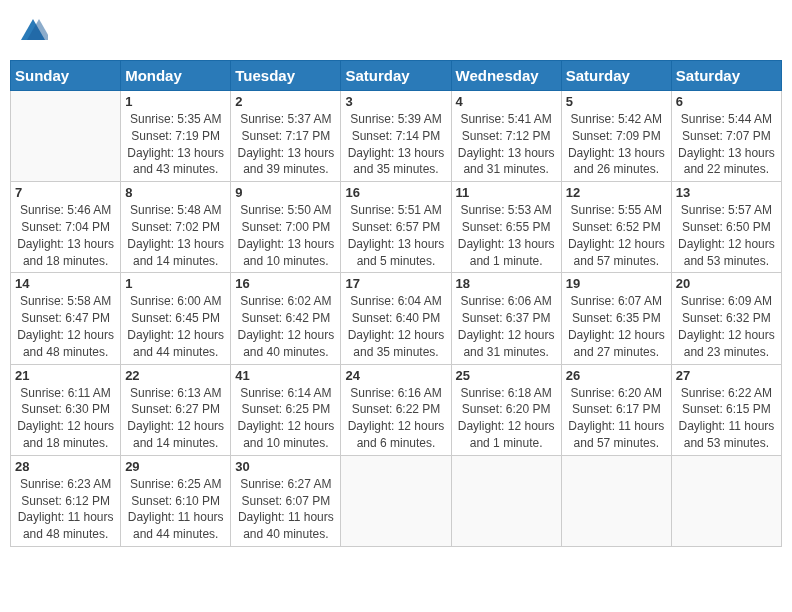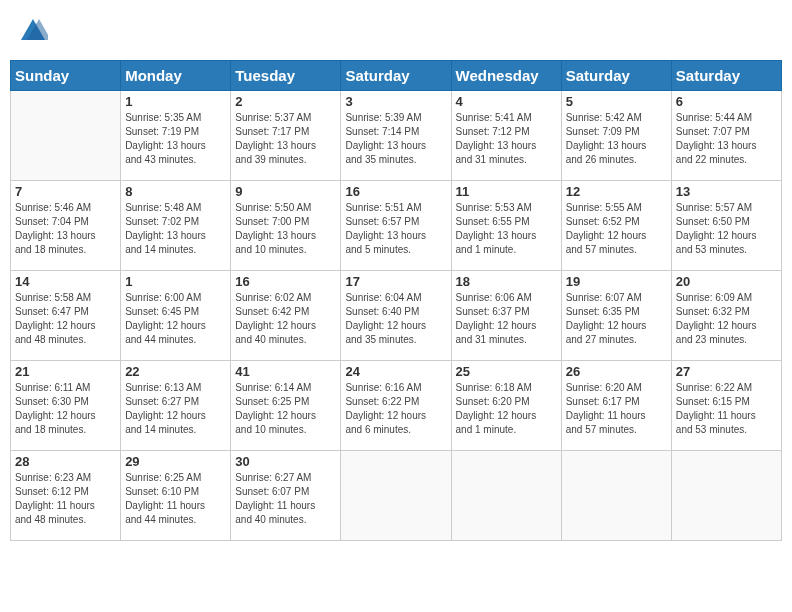--- a/index.html
+++ b/index.html
@@ -68,23 +68,24 @@
       height: 90px;
     }
     .day-number {
       font-size: 13px;
       font-weight: bold;
       color: #333;
       display: block;
       margin-bottom: 2px;
     }
     .day-info {
-      font-size: 10px;
+      font-size: 12px;
       color: #444;
       line-height: 1.4;
+      text-align: center;
     }
     .empty-cell {
       background: #f9f9f9;
     }
     .last-row td {
       border-bottom: 1px solid #ccc;
     }
   </style>
 </head>
 <body>

